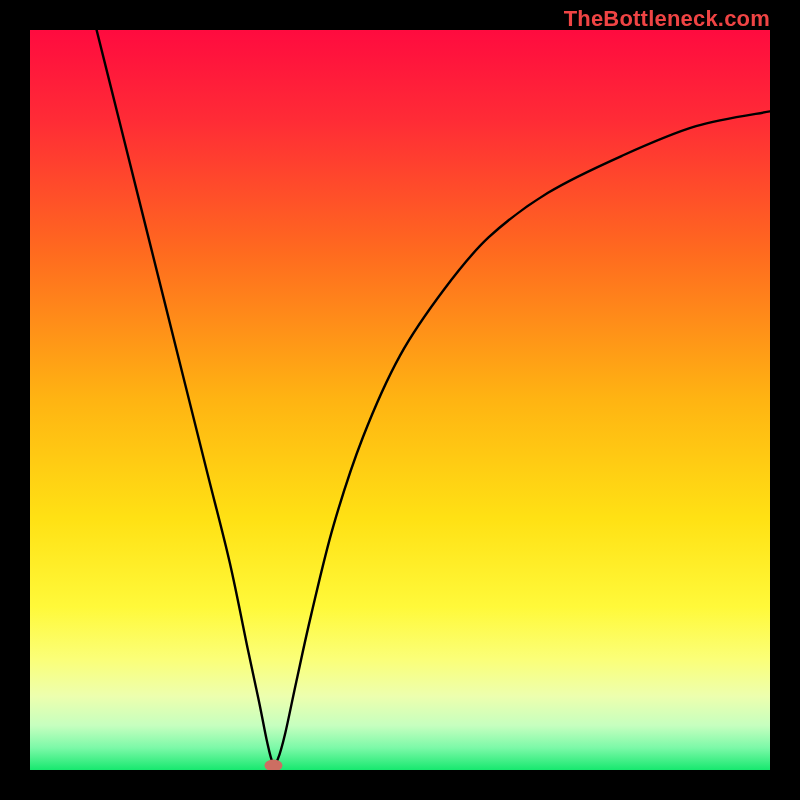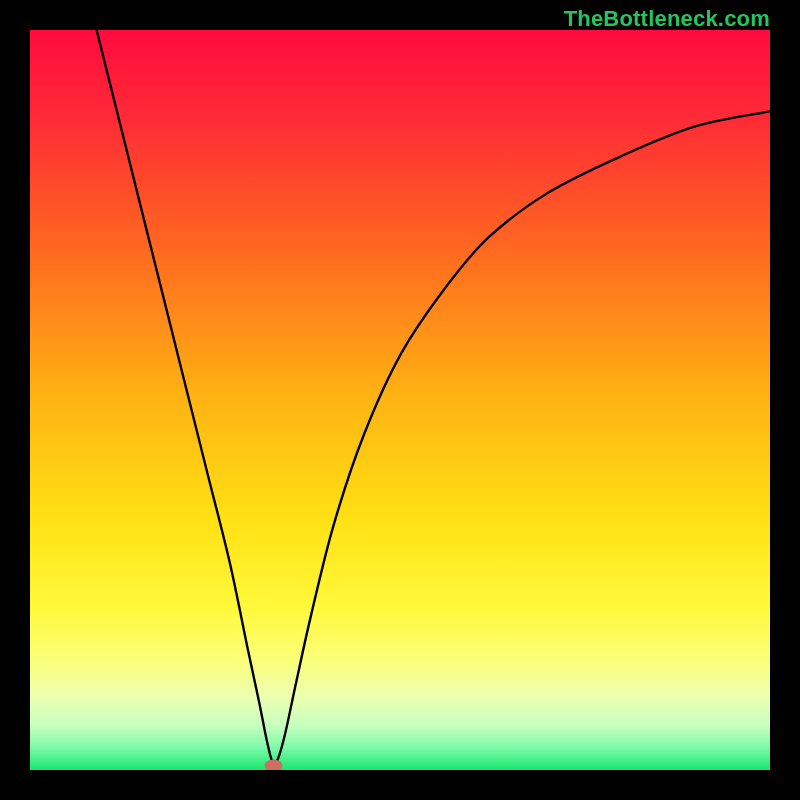--- a/index.html
+++ b/index.html
@@ -25,21 +25,21 @@
     width: 740px;
     height: 740px;
   }
   .watermark {
     position: absolute;
     top: 6px;
     right: 30px;
     font-family: Arial, Helvetica, sans-serif;
     font-size: 22px;
     font-weight: 600;
-    color: #22c55e;
+    color: #ef4444;
     letter-spacing: 0.2px;
   }
   svg { display: block; }
 </style>
 </head>
 <body>
 
 <div class="frame">
   <div class="plot">
     <svg id="chart-svg" width="740" height="740" viewBox="0 0 740 740">

